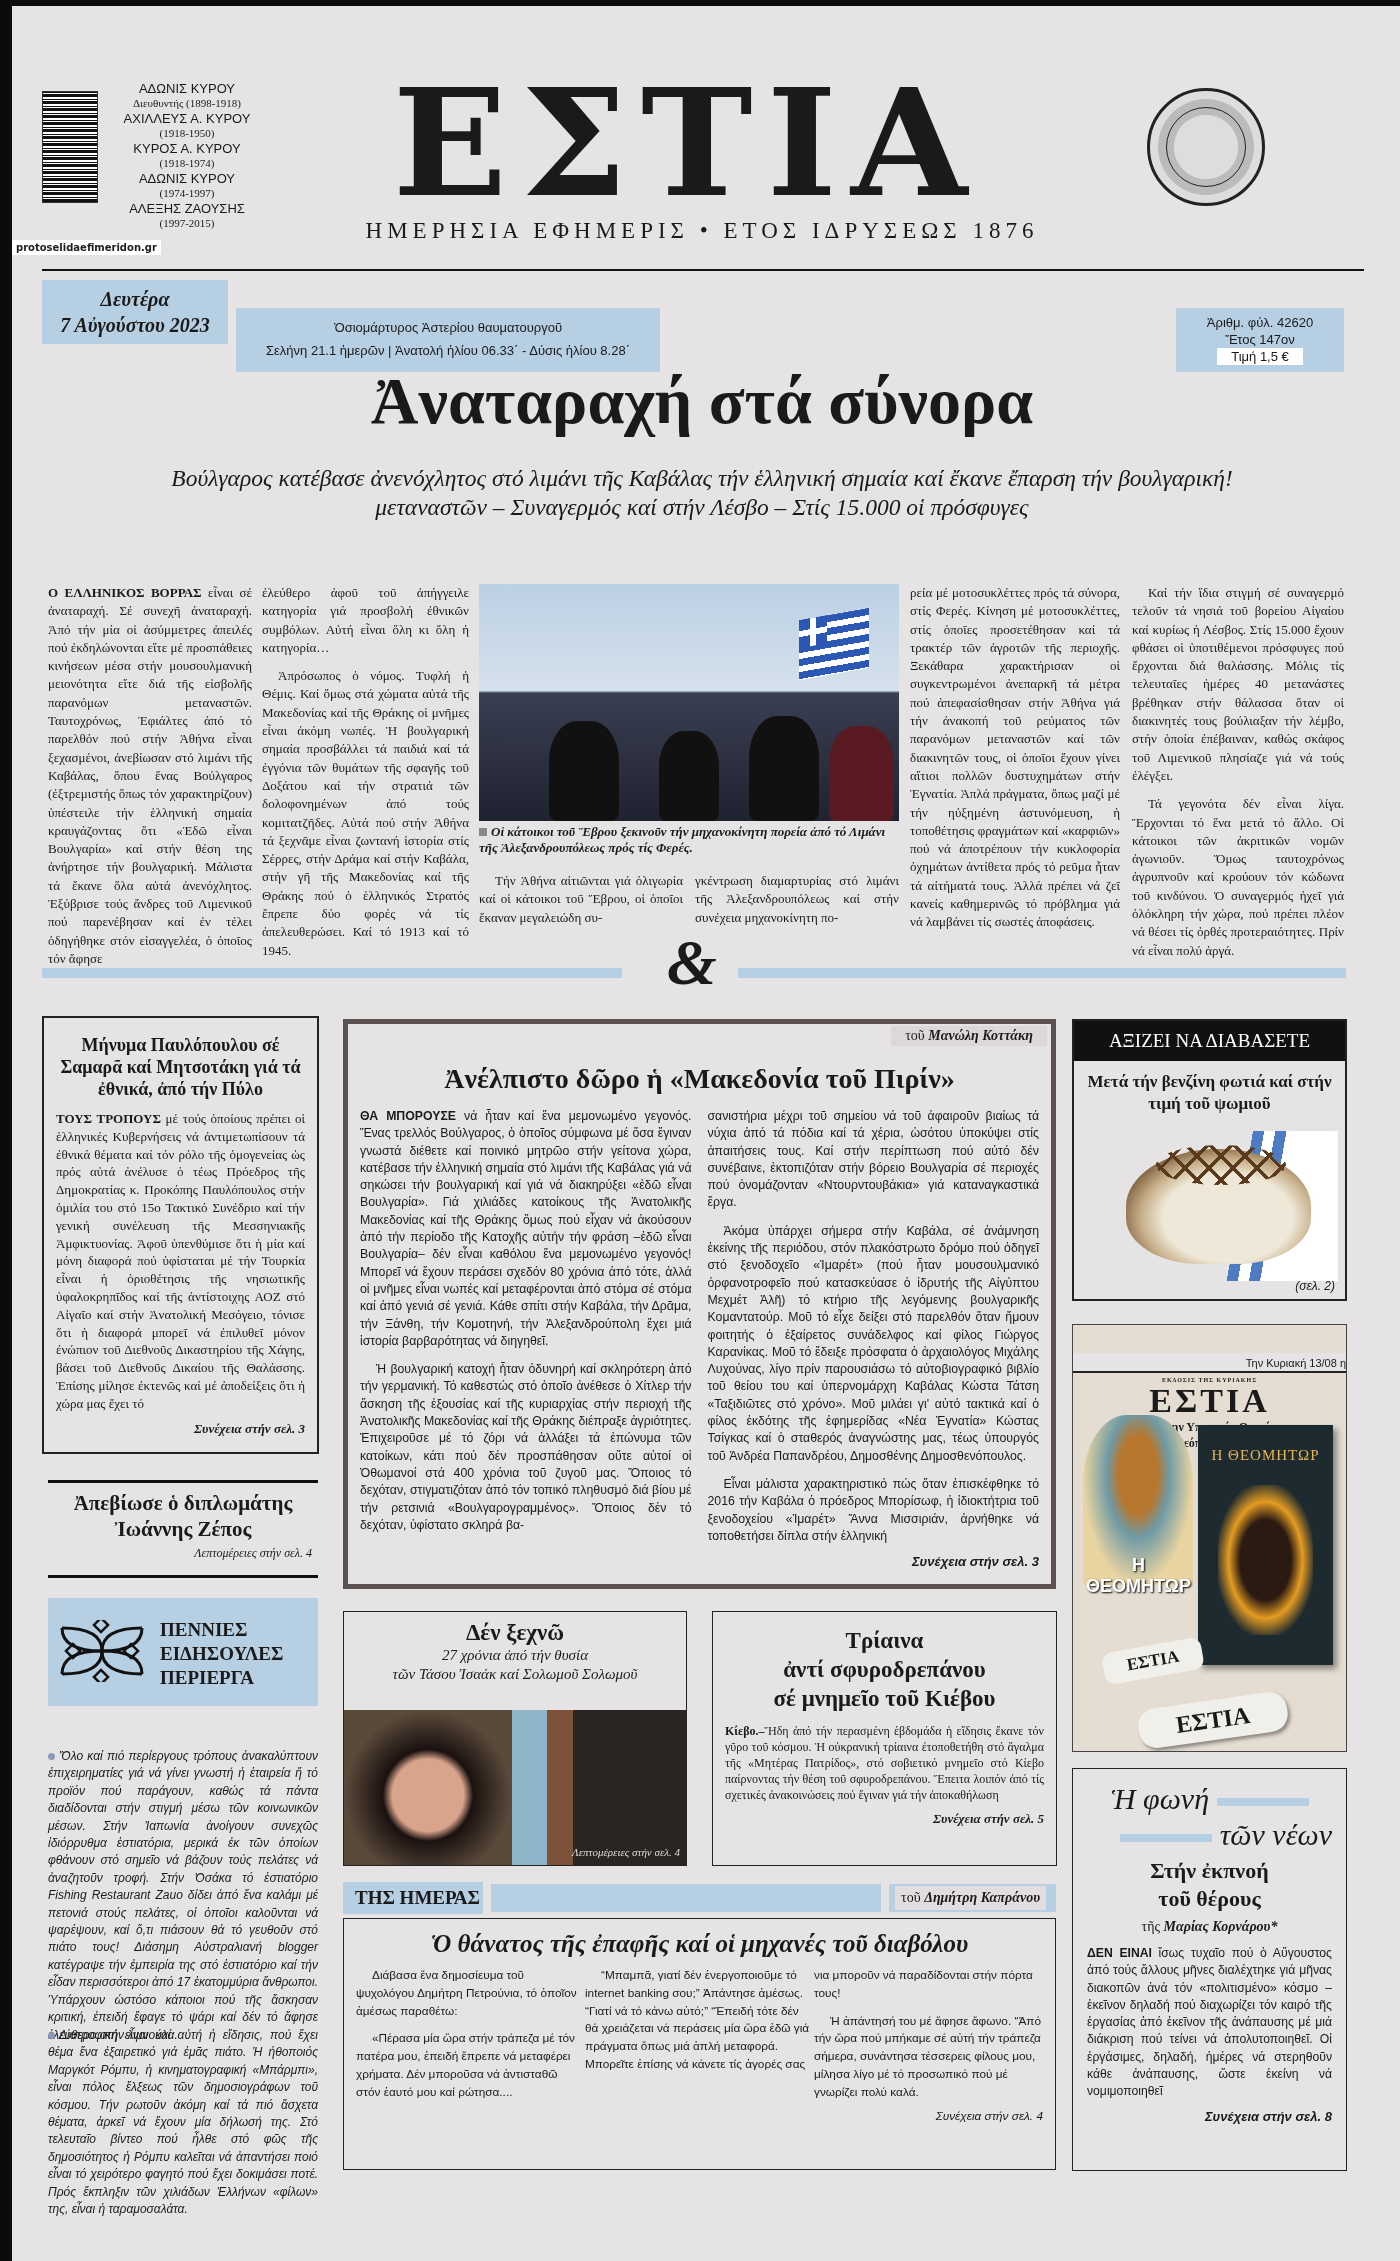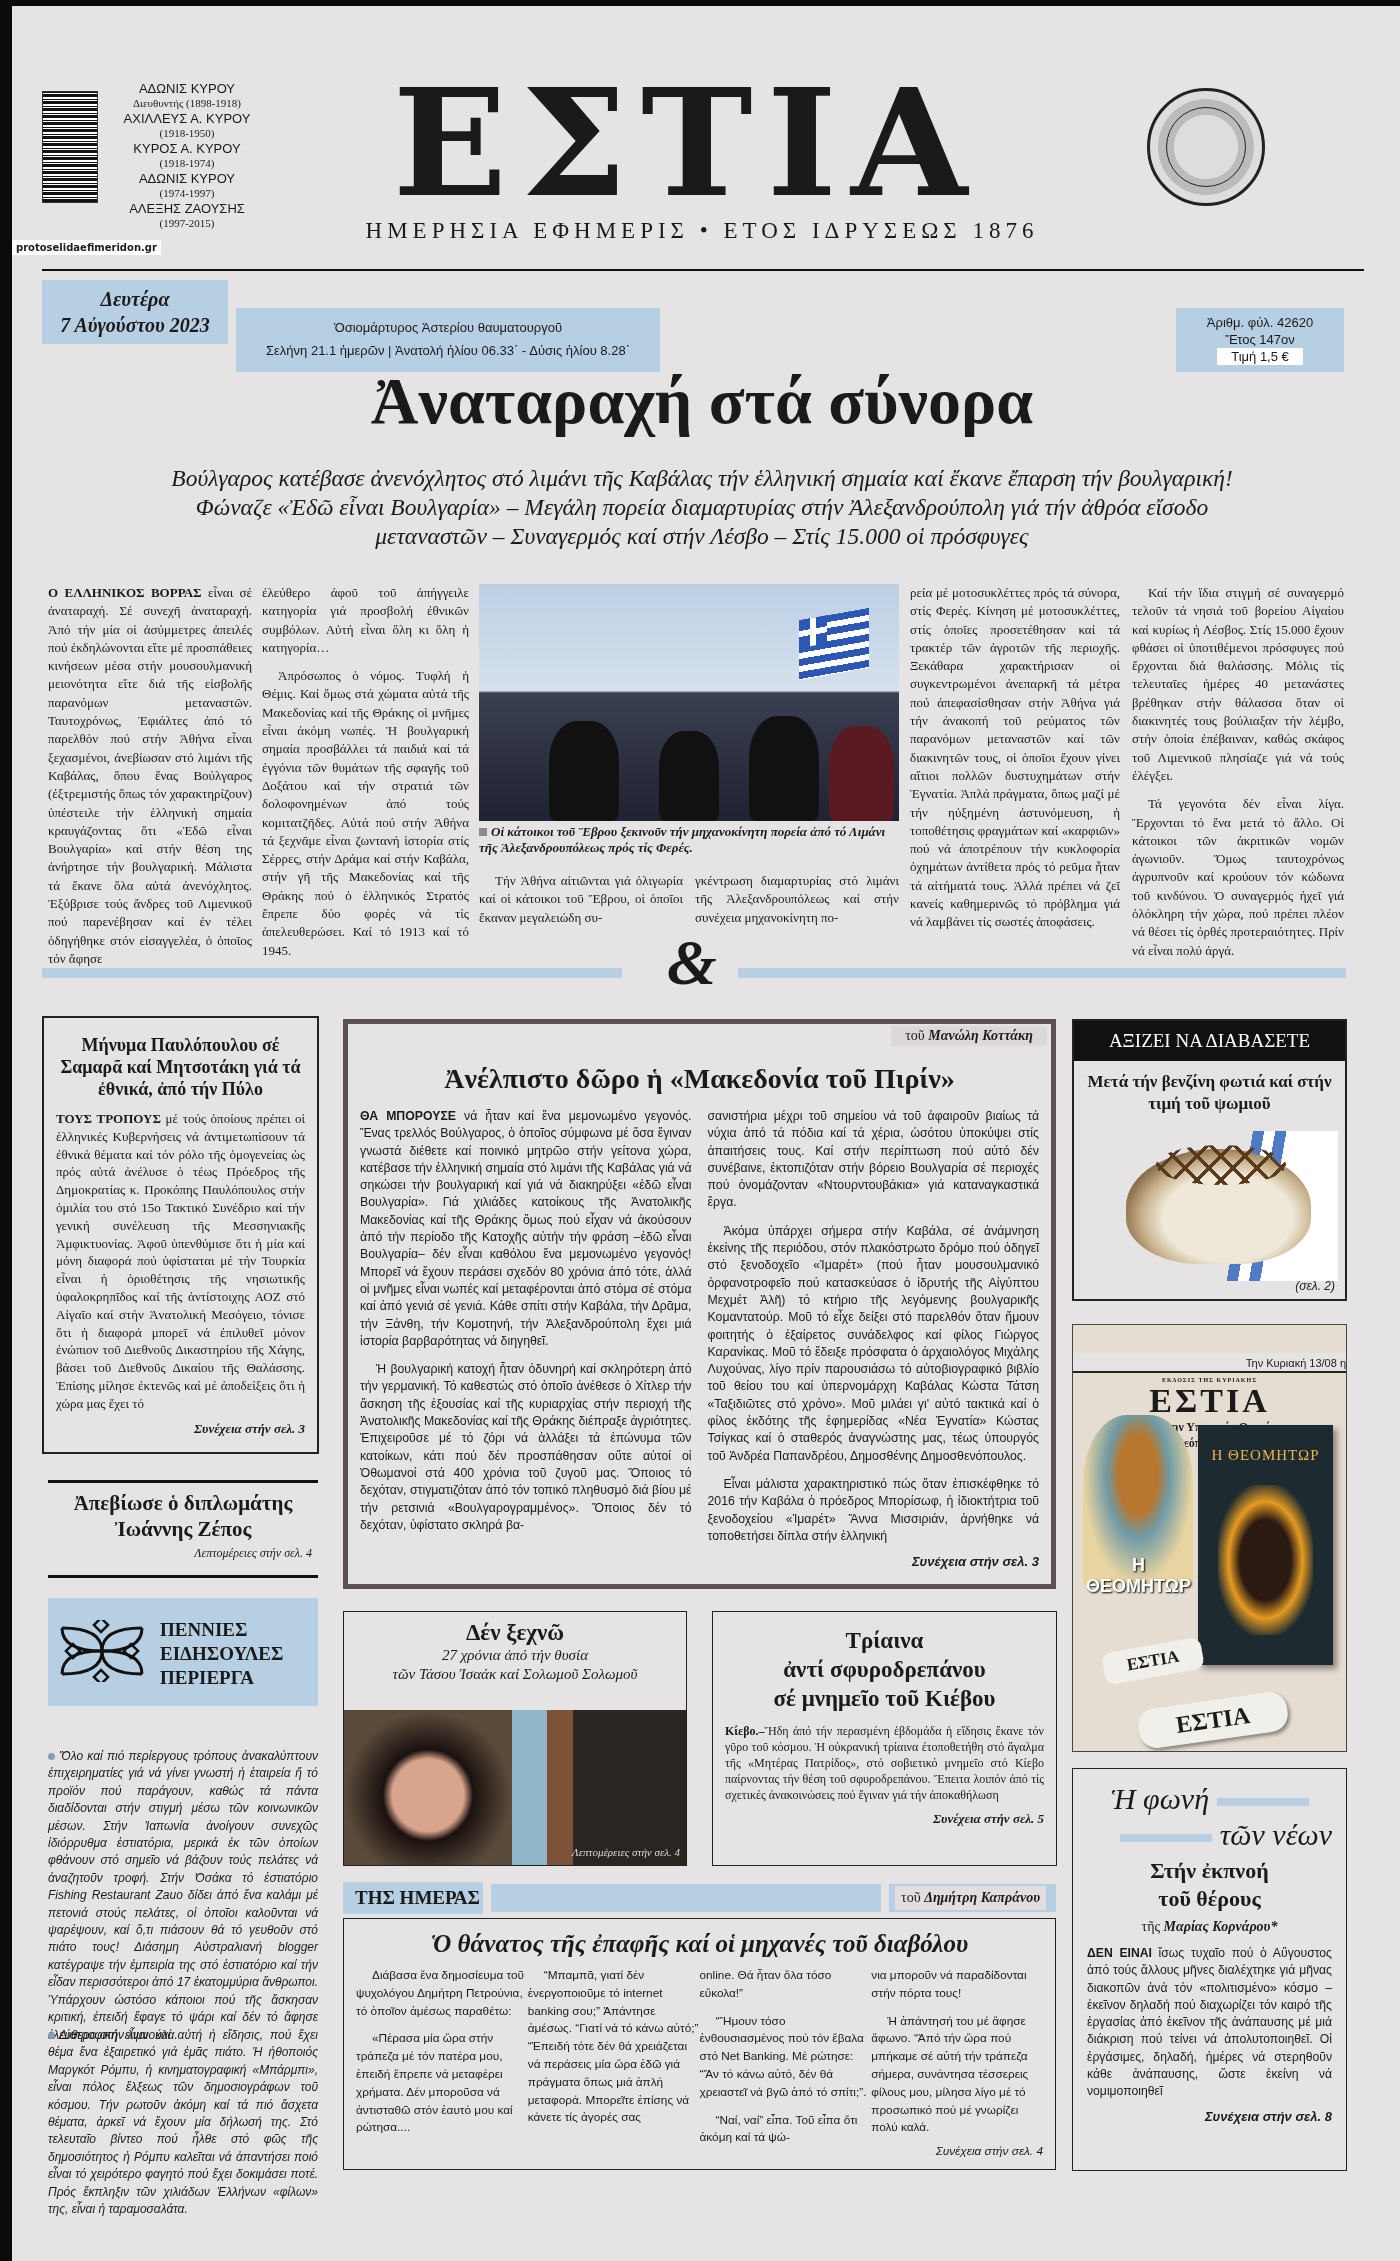--- a/index.html
+++ b/index.html
@@ -158,21 +158,20 @@
   </div>
   <div class="abs blue info-issue sans">
     <div>Ἀριθμ. φύλ. 42620</div>
     <div>Ἔτος 147ον</div>
     <div><span class="price">Τιμή 1,5 €</span></div>
   </div>
 
   <div class="abs headline">Ἀναταραχή στά σύνορα</div>
   <div class="abs deck">
     <div>Βούλγαρος κατέβασε ἀνενόχλητος στό λιμάνι τῆς Καβάλας τήν ἑλληνική σημαία καί ἔκανε ἔπαρση τήν βουλγαρική!</div>
-    <div>Φώναζε «Ἐδῶ εἶναι Βουλγαρία» – Μεγάλη πορεία διαμαρτυρίας στήν Ἀλεξανδρούπολη γιά τήν ἀθρόα εἴσοδο</div>
     <div>μεταναστῶν – Συναγερμός καί στήν Λέσβο – Στίς 15.000 οἱ πρόσφυγες</div>
   </div>
 
   <div class="abs col justify" style="left:36px; top:578px; width:204px;">
     <p><b>Ο ΕΛΛΗΝΙΚΟΣ ΒΟΡΡΑΣ</b> <span>εἶναι σέ ἀναταραχή. Σέ συνεχῆ ἀναταραχή. Ἀπό τήν μία οἱ ἀσύμμετρες ἀπειλές πού ἐκδηλώνονται εἴτε μέ προσπάθειες κινήσεων μέσα στήν μουσουλμανική μειονότητα εἴτε διά τῆς εἰσβολῆς παρανόμων μεταναστῶν. Ταυτοχρόνως, Ἐφιάλτες ἀπό τό παρελθόν πού στήν Ἀθήνα εἶναι ξεχασμένοι, ἀνεβίωσαν στό λιμάνι τῆς Καβάλας, ὅπου ἕνας Βούλγαρος (ἐξτρεμιστής ὅπως τόν χαρακτηρίζουν) ὑπέστειλε τήν ἑλληνική σημαία κραυγάζοντας ὅτι «Ἐδῶ εἶναι Βουλγαρία» καί στήν θέση της ἀνήρτησε τήν βουλγαρική. Μάλιστα τά ἔκανε ὅλα αὐτά ἀνενόχλητος. Ἐξύβρισε τούς ἄνδρες τοῦ Λιμενικοῦ πού παρενέβησαν καί ἐν τέλει ὁδηγήθηκε στόν εἰσαγγελέα, ὁ ὁποῖος τόν ἄφησε</span></p>
   </div>
   <div class="abs col justify" style="left:250px; top:578px; width:207px;">
     <p>ἐλεύθερο ἀφοῦ τοῦ ἀπήγγειλε κατηγορία γιά προσβολή ἐθνικῶν συμβόλων. Αὐτή εἶναι ὅλη κι ὅλη ἡ κατηγορία…</p>
     <p class="ind">Ἀπρόσωπος ὁ νόμος. Τυφλή ἡ Θέμις. Καί ὅμως στά χώματα αὐτά τῆς Μακεδονίας καί τῆς Θράκης οἱ μνῆμες εἶναι ἀκόμη νωπές. Ἡ βουλγαρική σημαία προσβάλλει τά παιδιά καί τά ἐγγόνια τῶν θυμάτων τῆς σφαγῆς τοῦ Δοξάτου καί τήν στρατιά τῶν δολοφονημένων ἀπό τούς κομιτατζῆδες. Αὐτά πού στήν Ἀθήνα τά ξεχνᾶμε εἶναι ζωντανή ἱστορία στίς Σέρρες, στήν Δράμα καί στήν Καβάλα, στήν γῆ τῆς Μακεδονίας καί τῆς Θράκης πού ὁ ἑλληνικός Στρατός ἔπρεπε δύο φορές νά τίς ἀπελευθερώσει. Καί τό 1913 καί τό 1945.</p>
   </div>
@@ -311,25 +310,20 @@
     <div class="imeras-title">Ὁ θάνατος τῆς ἐπαφῆς καί οἱ μηχανές τοῦ διαβόλου</div>
     <div class="imeras-cols">
       <div class="c">
         <p class="ind">Διάβασα ἕνα δημοσίευμα τοῦ ψυχολόγου Δημήτρη Πετρούνια, τό ὁποῖον ἀμέσως παραθέτω:</p>
         <p class="ind">«Πέρασα μία ὥρα στήν τράπεζα μέ τόν πατέρα μου, ἐπειδή ἔπρεπε νά μεταφέρει χρήματα. Δέν μποροῦσα νά ἀντισταθῶ στόν ἑαυτό μου καί ρώτησα....</p>
       </div>
       <div class="c">
         <p class="ind">“Μπαμπᾶ, γιατί δέν ἐνεργοποιοῦμε τό internet banking σου;” Ἀπάντησε ἀμέσως. “Γιατί νά τό κάνω αὐτό;” “Ἐπειδή τότε δέν θά χρειάζεται νά περάσεις μία ὥρα ἐδῶ γιά πράγματα ὅπως μιά ἁπλή μεταφορά. Μπορεῖτε ἐπίσης νά κάνετε τίς ἀγορές σας</p>
       </div>
       <div class="c">
-        <p>online. Θά ἦταν ὅλα τόσο εὔκολα!”</p>
-        <p class="ind">“Ἤμουν τόσο ἐνθουσιασμένος πού τόν ἔβαλα στό Net Banking. Μέ ρώτησε: “Ἄν τό κάνω αὐτό, δέν θά χρειαστεῖ νά βγῶ ἀπό τό σπίτι;”.</p>
-        <p class="ind">“Ναί, ναί” εἶπα. Τοῦ εἶπα ὅτι ἀκόμη καί τά ψώ-</p>
-      </div>
-      <div class="c">
         <p>νια μποροῦν νά παραδίδονται στήν πόρτα τους!</p>
         <p class="ind">Ἡ ἀπάντησή του μέ ἄφησε ἄφωνο. “Ἀπό τήν ὥρα πού μπήκαμε σέ αὐτή τήν τράπεζα σήμερα, συνάντησα τέσσερεις φίλους μου, μίλησα λίγο μέ τό προσωπικό πού μέ γνωρίζει πολύ καλά.</p>
         <div style="text-align:right; font-style:italic; margin-top:6px;">Συνέχεια στήν σελ. 4</div>
       </div>
     </div>
   </div>
 
   <div class="abs fwni">
     <div class="fwni-h1"><span>Ἡ φωνή</span> <span class="fwni-bar"></span></div>
     <div class="fwni-h2"><span class="fwni-bar"></span> <span>τῶν νέων</span></div>

